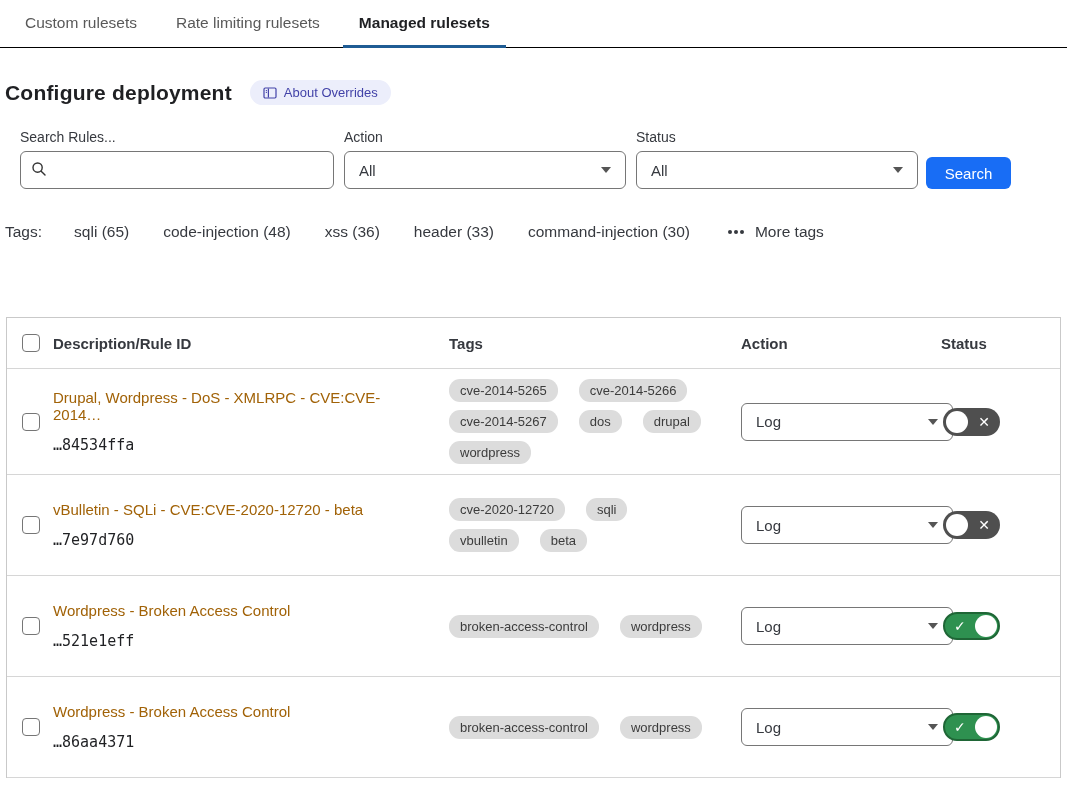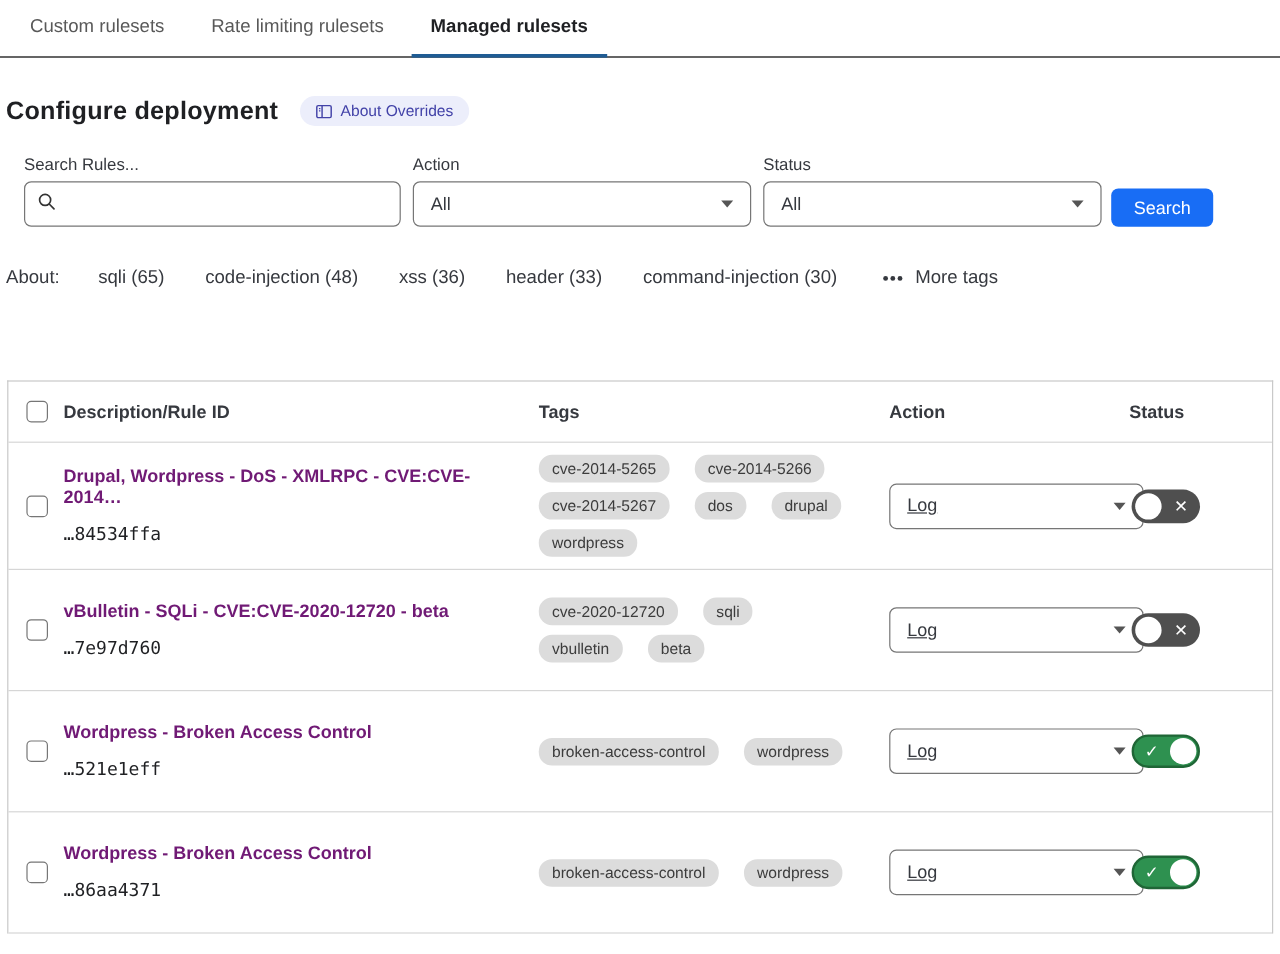--- a/index.html
+++ b/index.html
@@ -44,25 +44,25 @@
   
   .table { margin: 76px 6px 0 6px; border: 1px solid #c9c9c9; border-bottom: none; background: #fff; }
   .trow { display: grid; grid-template-columns: 46px 396px 292px 200px 1fr; align-items: center;
           border-bottom: 1px solid #d6d6d6; }
   .trow.header { font-weight: bold; color: #36393f; min-height: 51px; }
   .trow.body-row { min-height: 101px; padding: 10px 0; }
   .cb-cell { display: flex; justify-content: center; padding-left: 2px; }
   input[type="checkbox"] { appearance: none; -webkit-appearance: none; width: 18px; height: 18px;
           border: 1px solid #767676; border-radius: 4px; background: #fff; cursor: pointer; }
   .desc-cell { display: flex; flex-direction: column; gap: 13px; padding-right: 24px; }
-  .desc-text { color: #701a75; font-weight: bold; }
+  .desc-text { color: #a16207; }
   .rule-id { font-family: "DejaVu Sans Mono", "Liberation Mono", monospace; font-size: 15px; color: #1f2023; }
   .tags-cell { display: flex; flex-wrap: wrap; gap: 8px 21px; padding-right: 30px; align-items: center; }
   .pill { background: #dcdcdc; color: #3c3c3c; font-size: 13px; padding: 4px 11px; border-radius: 11px; white-space: nowrap; }
-  .action-cell .fake-select { width: 212px; text-decoration: underline; }
+  .action-cell .fake-select { width: 212px; }
   .status-cell { padding-left: 2px; }
 
   
   .toggle { width: 57px; height: 28px; border-radius: 14px; display: flex; align-items: center; cursor: pointer; position: relative; }
   .toggle .knob { width: 22px; height: 22px; border-radius: 50%; background: #fff; position: absolute; top: 3px; }
   .toggle .glyph { position: absolute; top: 0; height: 28px; line-height: 28px; color: #fff; font-size: 14px; font-weight: bold; }
   .toggle.off { background: #4f4f4f; }
   .toggle.off .knob { left: 3px; }
   .toggle.off .glyph { right: 10px; }
   .toggle.on { background: #2e9150; border: 2px solid #1f6636; }
@@ -117,21 +117,21 @@
     <label class="field-label">Status</label>
     <div class="fake-select">
       <span>All</span>
       <span class="caret"></span>
     </div>
   </div>
   <button class="btn-search">Search</button>
 </div>
 
 <div class="tagsbar">
-  <span class="tlabel">About:</span>
+  <span class="tlabel">Tags:</span>
   <span class="tag-link">sqli (65)</span>
   <span class="tag-link">code-injection (48)</span>
   <span class="tag-link">xss (36)</span>
   <span class="tag-link">header (33)</span>
   <span class="tag-link">command-injection (30)</span>
   <span class="more-tags">
     <span class="dots"></span>
     <span>More tags</span>
   </span>
 </div>

